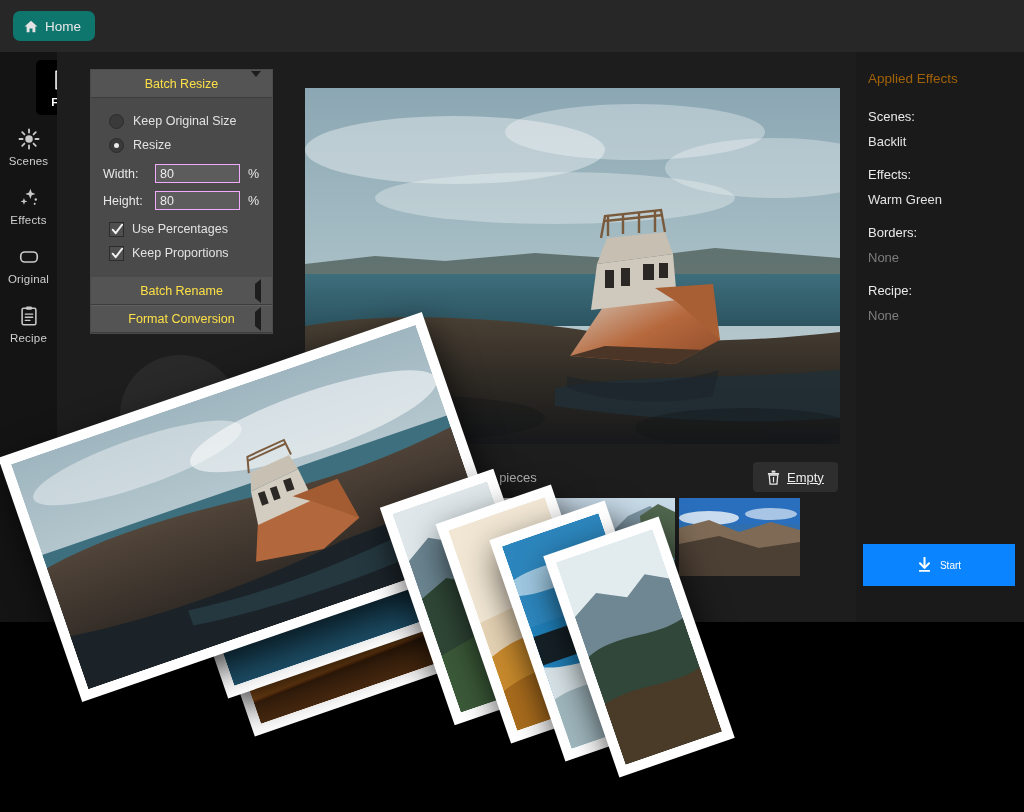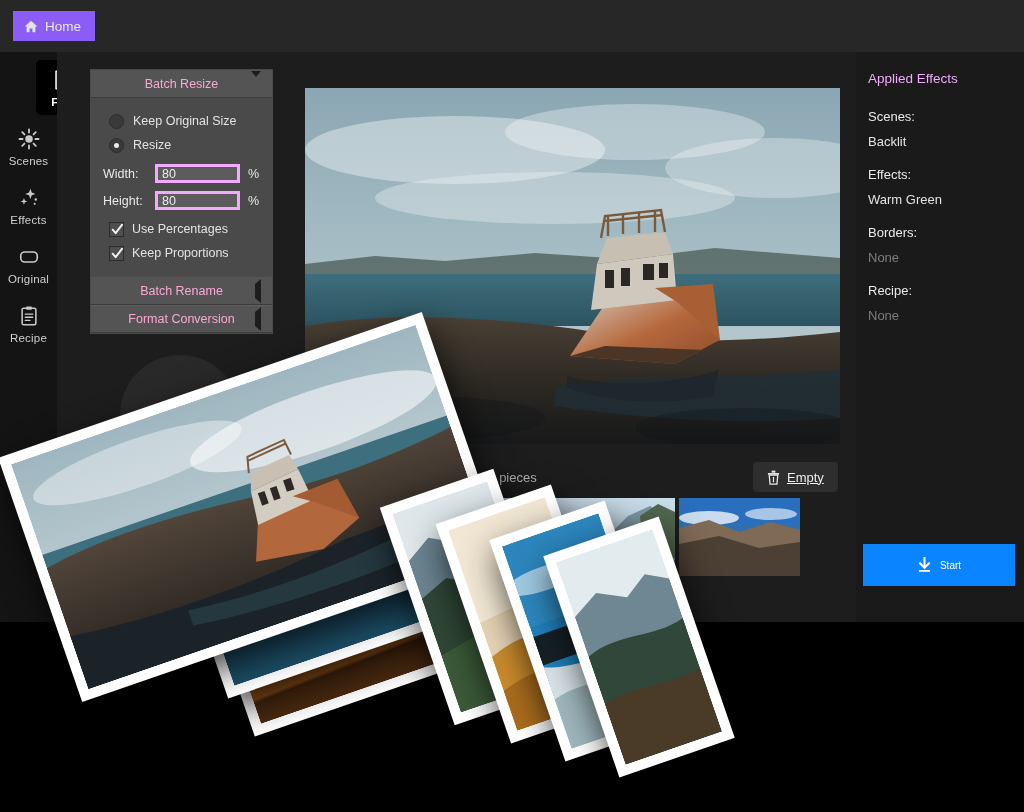--- a/index.html
+++ b/index.html
@@ -16,22 +16,22 @@
   }
 
   
   #top-bar{
     position:absolute; left:0; top:0; width:1024px; height:52px;
     background:#272727;
   }
   #home-button{
     position:absolute; left:13px; top:11px; height:30px;
     display:flex; align-items:center; gap:7px;
-    padding:0 14px 0 11px; border-radius:0;
-    background:#8b5cf6; color:#e8e8e8; font-size:13.5px;
+    padding:0 14px 0 11px; border-radius:7px;
+    background:#0f766e; color:#e8e8e8; font-size:13.5px;
     cursor:pointer;
   }
   .home-glyph{ display:block; width:14px; height:13px; }
 
   
   #icon-rail{
     position:absolute; left:0; top:52px; width:57px; height:570px;
     background:#141414;
   }
   .rail-item{
@@ -50,42 +50,42 @@
     position:absolute; left:57px; top:52px; width:243px; height:570px;
     background:#1d1d1d;
   }
   #settings-panel{
     position:absolute; left:33px; top:17px; width:183px;
     background:#4a4a4a; border:1px solid #4a4a4a;
   }
   .acc-head{
     height:28px; background:#545454; border-bottom:1px solid #3c3c3c;
     display:flex; align-items:center; justify-content:center;
-    position:relative; color:#f9a8d4; font-size:12.5px; cursor:pointer;
+    position:relative; color:#fde047; font-size:12.5px; cursor:pointer;
   }
   .acc-head + .acc-head{ border-top:1px solid #5f5f5f; }
   .acc-arrow{ position:absolute; right:11px; top:50%; transform:translateY(-50%); }
   .tri-down{ width:0;height:0;border-left:5px solid transparent;border-right:5px solid transparent;border-top:6px solid #1d1d1d; }
   .tri-left{ width:0;height:0;border-top:5px solid transparent;border-bottom:5px solid transparent;border-right:6px solid #1d1d1d; }
 
   .acc-body{ background:#4a4a4a; padding:11px 0 12px 0; }
   .opt-row{ display:flex; align-items:center; gap:9px; padding:0 0 0 18px; height:24px; cursor:pointer; }
   .radio{
     width:15px;height:15px;border-radius:50%;
     background:#3a3a3a; border:1px solid #2c2c2c;
     display:flex;align-items:center;justify-content:center; flex:0 0 auto;
   }
   .radio .dot{ width:5px;height:5px;border-radius:50%;background:#eaeaea; display:none; }
   .radio.on .dot{ display:block; }
   .opt-label{ font-size:12.5px; color:#e2e2e2; }
 
   .field-row{ display:flex; align-items:center; padding:0 0 0 12px; height:27px; gap:0; }
   .field-label{ width:52px; font-size:12.5px; color:#e8e8e8; }
   .field-input{
-    width:85px; height:19px; background:#5c5c5c; border:3px solid #f0abfc;
+    width:85px; height:19px; background:#5c5c5c; border:1px solid #f0abfc;
     color:#ececec; font-size:12.5px; font-family:"Liberation Sans",sans-serif;
     padding:0 4px; outline:none;
   }
   .field-unit{ font-size:12.5px; color:#e8e8e8; margin-left:8px; }
 
   .check-row{ display:flex; align-items:center; gap:8px; padding:0 0 0 18px; height:24px; cursor:pointer; }
   .cbox{
     width:15px;height:15px;background:#4f4f4f;border:1px solid #2c2c2c;
     position:relative; flex:0 0 auto;
   }
@@ -121,21 +121,21 @@
     position:absolute; left:0px; top:446px; width:556px; height:82px;
     display:flex; gap:4px; padding-left:4px; overflow:hidden;
   }
   .thumb{ width:121px; height:78px; flex:0 0 auto; position:relative; overflow:hidden; cursor:pointer; background:#111; }
 
   
   #info-panel{
     position:absolute; left:856px; top:52px; width:168px; height:570px;
     background:#1a1a1a; padding:19px 0 0 12px;
   }
-  #info-title{ font-size:13.5px; color:#f0abfc; margin-bottom:23px; }
+  #info-title{ font-size:13.5px; color:#a16207; margin-bottom:23px; }
   .info-group{ margin-bottom:18px; }
   .info-key{ font-size:13px; color:#e9e9e9; margin-bottom:10px; }
   .info-val{ font-size:13px; color:#e2e2e2; }
   .info-val.muted{ color:#7d7d7d; }
   #start-button{
     position:absolute; left:7px; top:492px; width:152px; height:42px;
     background:#0a84ff; border-radius:0;
     display:flex;align-items:center;justify-content:center;gap:8px;
     color:#fff; font-size:10px; cursor:pointer;
   }

